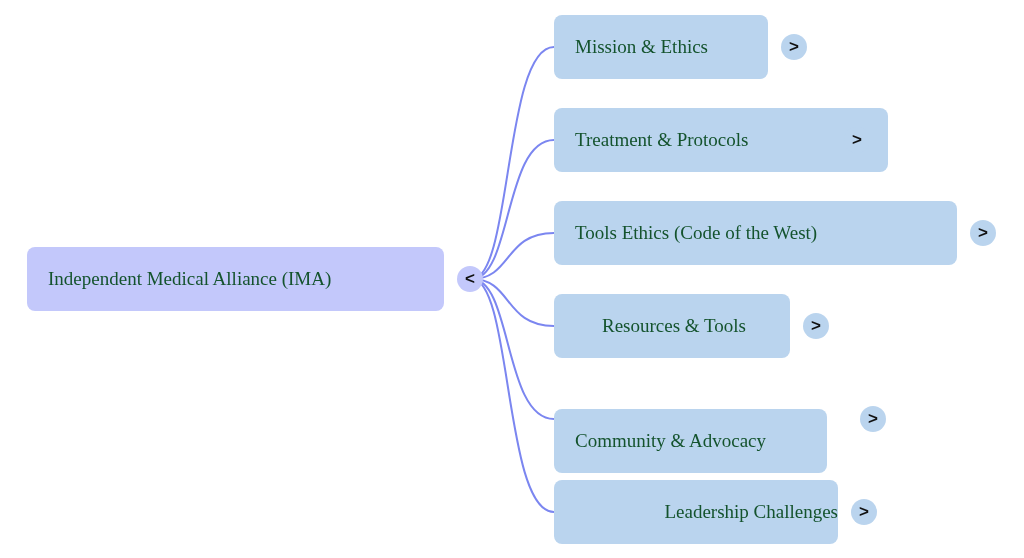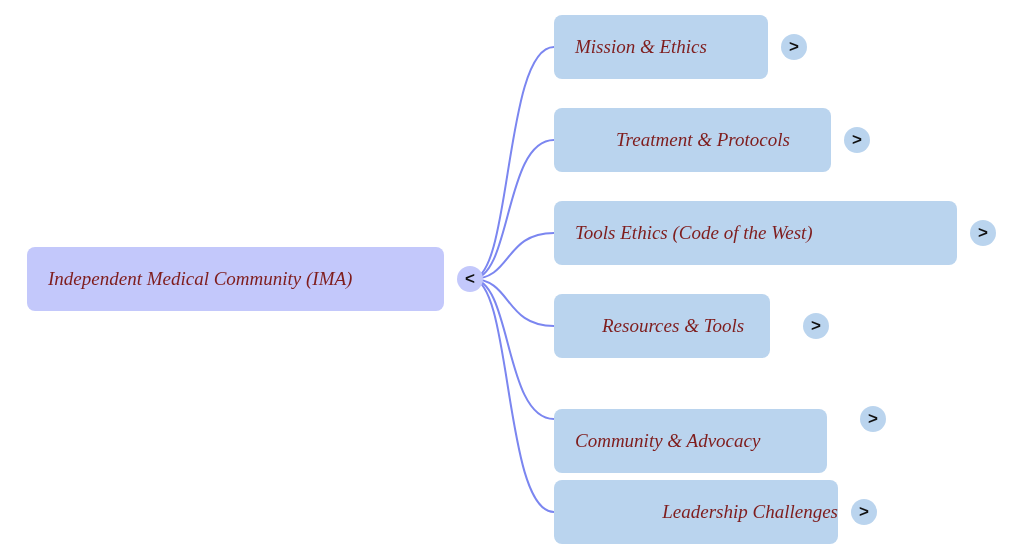--- a/index.html
+++ b/index.html
@@ -1,21 +1,21 @@
 <!DOCTYPE html>
 <html><head>
 <meta charset="utf-8">
 <style>
   html, body { margin:0; padding:0; background:#ffffff; }
   body { width:1024px; height:558px; position:relative; overflow:hidden;
          font-family:"Liberation Serif","DejaVu Serif",serif; }
   #links { position:absolute; left:0; top:0; width:1024px; height:558px; }
   .node { position:absolute; box-sizing:border-box; border-radius:8px;
           display:flex; align-items:center; padding-left:21px;
-          font-size:19px; color:#7f1d1d; white-space:nowrap; cursor:pointer;font-style:italic; }
+          font-size:19px; color:#14532d; white-space:nowrap; cursor:pointer; }
   .root { left:27px; top:247px; width:417px; height:64px; background:#c3c8fb; }
   .child { left:554px; height:64px; background:#bad4ee; }
   .toggle { position:absolute; width:26px; height:26px; border-radius:50%;
             display:flex; align-items:center; justify-content:center;
             font-family:"Liberation Sans","DejaVu Sans",sans-serif;
             font-size:17px; font-weight:bold; color:#111; cursor:pointer; }
   .toggle.root-toggle { left:457px; top:266px; background:#c3c8fb; }
   .toggle.child-toggle { background:#bad4ee; }
 </style>
 </head>
@@ -24,40 +24,40 @@
 <svg id="links">
     <path d="M472,279 C512,279 504,47 554,47" fill="none" stroke="#7b86f0" stroke-width="2"></path>
     <path d="M472,279 C512,279 504,140 554,140" fill="none" stroke="#7b86f0" stroke-width="2"></path>
     <path d="M472,279 C512,279 504,233 554,233" fill="none" stroke="#7b86f0" stroke-width="2"></path>
     <path d="M472,279 C512,279 504,326 554,326" fill="none" stroke="#7b86f0" stroke-width="2"></path>
     <path d="M472,279 C512,279 504,419 554,419" fill="none" stroke="#7b86f0" stroke-width="2"></path>
     <path d="M472,279 C512,279 504,512 554,512" fill="none" stroke="#7b86f0" stroke-width="2"></path>
   </svg>
 
 <div class="node root">
-  <span>Independent Medical Community (IMA)</span>
+  <span>Independent Medical Alliance (IMA)</span>
 </div>
 <div class="toggle root-toggle">&lt;</div>
 
 <div class="node child" id="c0" style="top: 15px; width: 214px;">
   <span>Mission &amp; Ethics</span>
 </div>
 <div class="toggle child-toggle" id="t0" style="left: 781px; top: 34px;">&gt;</div>
 
-<div class="node child" id="c1" style="top: 108px; width: 277px; justify-content: center;">
+<div class="node child" id="c1" style="top: 108px; width: 334px;">
   <span>Treatment &amp; Protocols</span>
 </div>
 <div class="toggle child-toggle" id="t1" style="left: 844px; top: 127px;">&gt;</div>
 
 <div class="node child" id="c2" style="top: 201px; width: 403px;">
   <span>Tools Ethics (Code of the West)</span>
 </div>
 <div class="toggle child-toggle" id="t2" style="left: 970px; top: 220px;">&gt;</div>
 
-<div class="node child" id="c3" style="top: 294px; width: 216px; padding-left: 48px;">
+<div class="node child" id="c3" style="top: 294px; width: 236px; padding-left: 48px;">
   <span>Resources &amp; Tools</span>
 </div>
 <div class="toggle child-toggle" id="t3" style="left: 803px; top: 313px;">&gt;</div>
 
 <div class="node child" id="c4" style="top: 409px; width: 273px;">
   <span>Community &amp; Advocacy</span>
 </div>
 <div class="toggle child-toggle" id="t4" style="left: 860px; top: 406px;">&gt;</div>
 
 <div class="node child" id="c5" style="top: 480px; width: 284px; justify-content: flex-end;">

